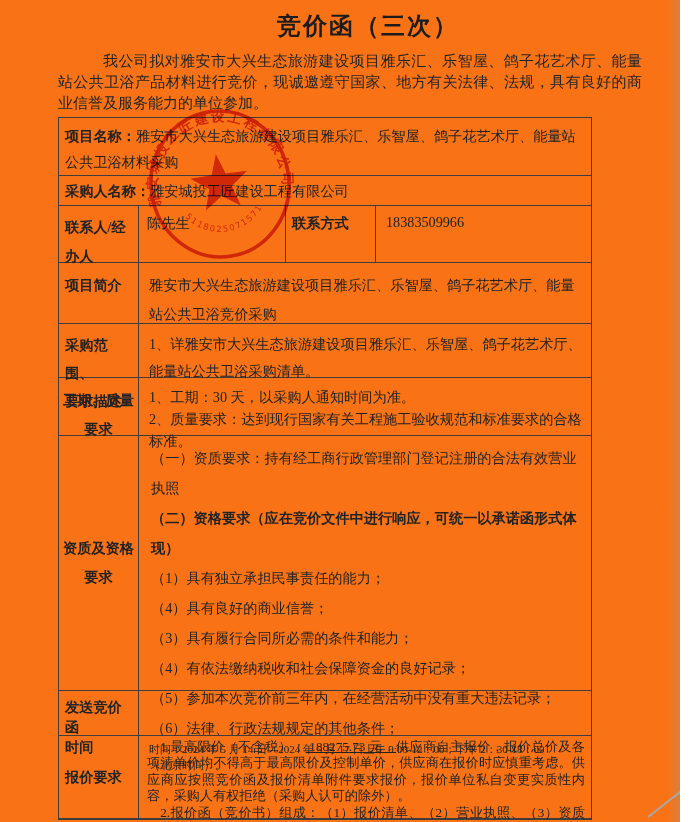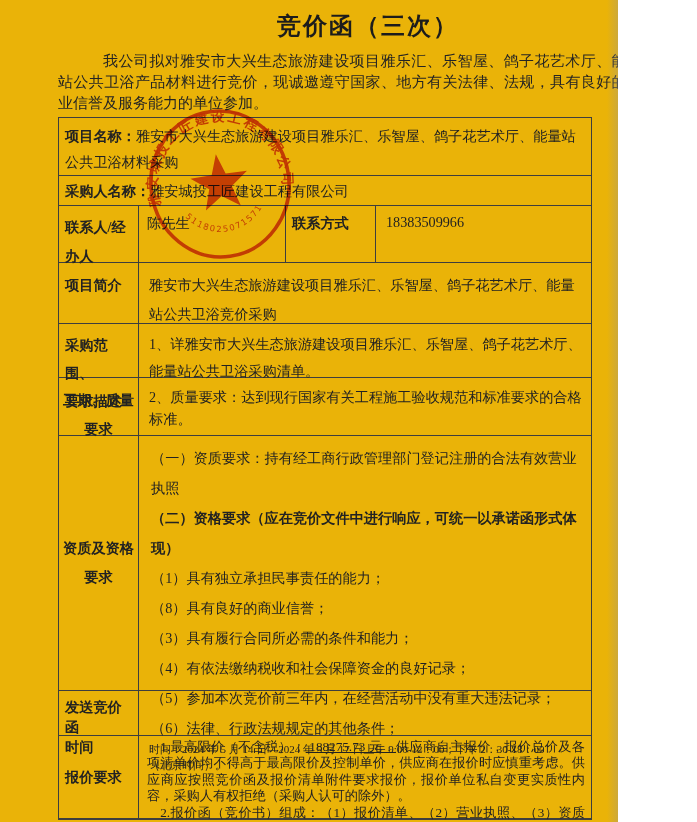--- a/index.html
+++ b/index.html
@@ -1,20 +1,20 @@
 <!DOCTYPE html>
 <html><head>
 <meta charset="utf-8">
 <style>
   html,body{margin:0;padding:0;background:#ffffff;}
   .page{
     position:relative;
-    width:618px;height:822px;
+    width:680px;height:822px;
     overflow:hidden;
-    background:#eab308;
+    background:#f97316;
     font-family:"Liberation Serif","DejaVu Serif",serif;
     color:#222;
   }
   .title{
     margin:10px 0 0 58px;
     width:620px;
     text-align:center;
     font-size:24px;
     font-weight:bold;
     letter-spacing:2px;
@@ -145,34 +145,35 @@
       </div>
       <div class="cell valcell">1、详雅安市大兴生态旅游建设项目雅乐汇、乐智屋、鸽子花艺术厅、能量站公共卫浴采购清单。</div>
     </div>
 
     <div class="row r6">
       <div class="cell lblcell">
         <div>工期、质量</div>
         <div>要求</div>
       </div>
       <div class="cell valcell">
+        <div>1、工期：30 天，以采购人通知时间为准。</div>
         <div>2、质量要求：达到现行国家有关工程施工验收规范和标准要求的合格标准。</div>
       </div>
     </div>
 
     <div class="row r7">
       <div class="cell lblcell">
         <div>资质及资格</div>
         <div>要求</div>
       </div>
       <div class="cell valcell">
         <div class="qline">（一）资质要求：持有经工商行政管理部门登记注册的合法有效营业执照</div>
         <div class="qline bolditem">（二）资格要求（应在竞价文件中进行响应，可统一以承诺函形式体现）</div>
         <div class="qline">（1）具有独立承担民事责任的能力；</div>
-        <div class="qline">（8）具有良好的商业信誉；</div>
+        <div class="qline">（4）具有良好的商业信誉；</div>
         <div class="qline">（3）具有履行合同所必需的条件和能力；</div>
         <div class="qline">（4）有依法缴纳税收和社会保障资金的良好记录；</div>
         <div class="qline">（5）参加本次竞价前三年内，在经营活动中没有重大违法记录；</div>
         <div class="qline">（6）法律、行政法规规定的其他条件；</div>
       </div>
     </div>
 
     <div class="row r8">
       <div class="cell lblcell">
         <div>发送竞价函</div>

